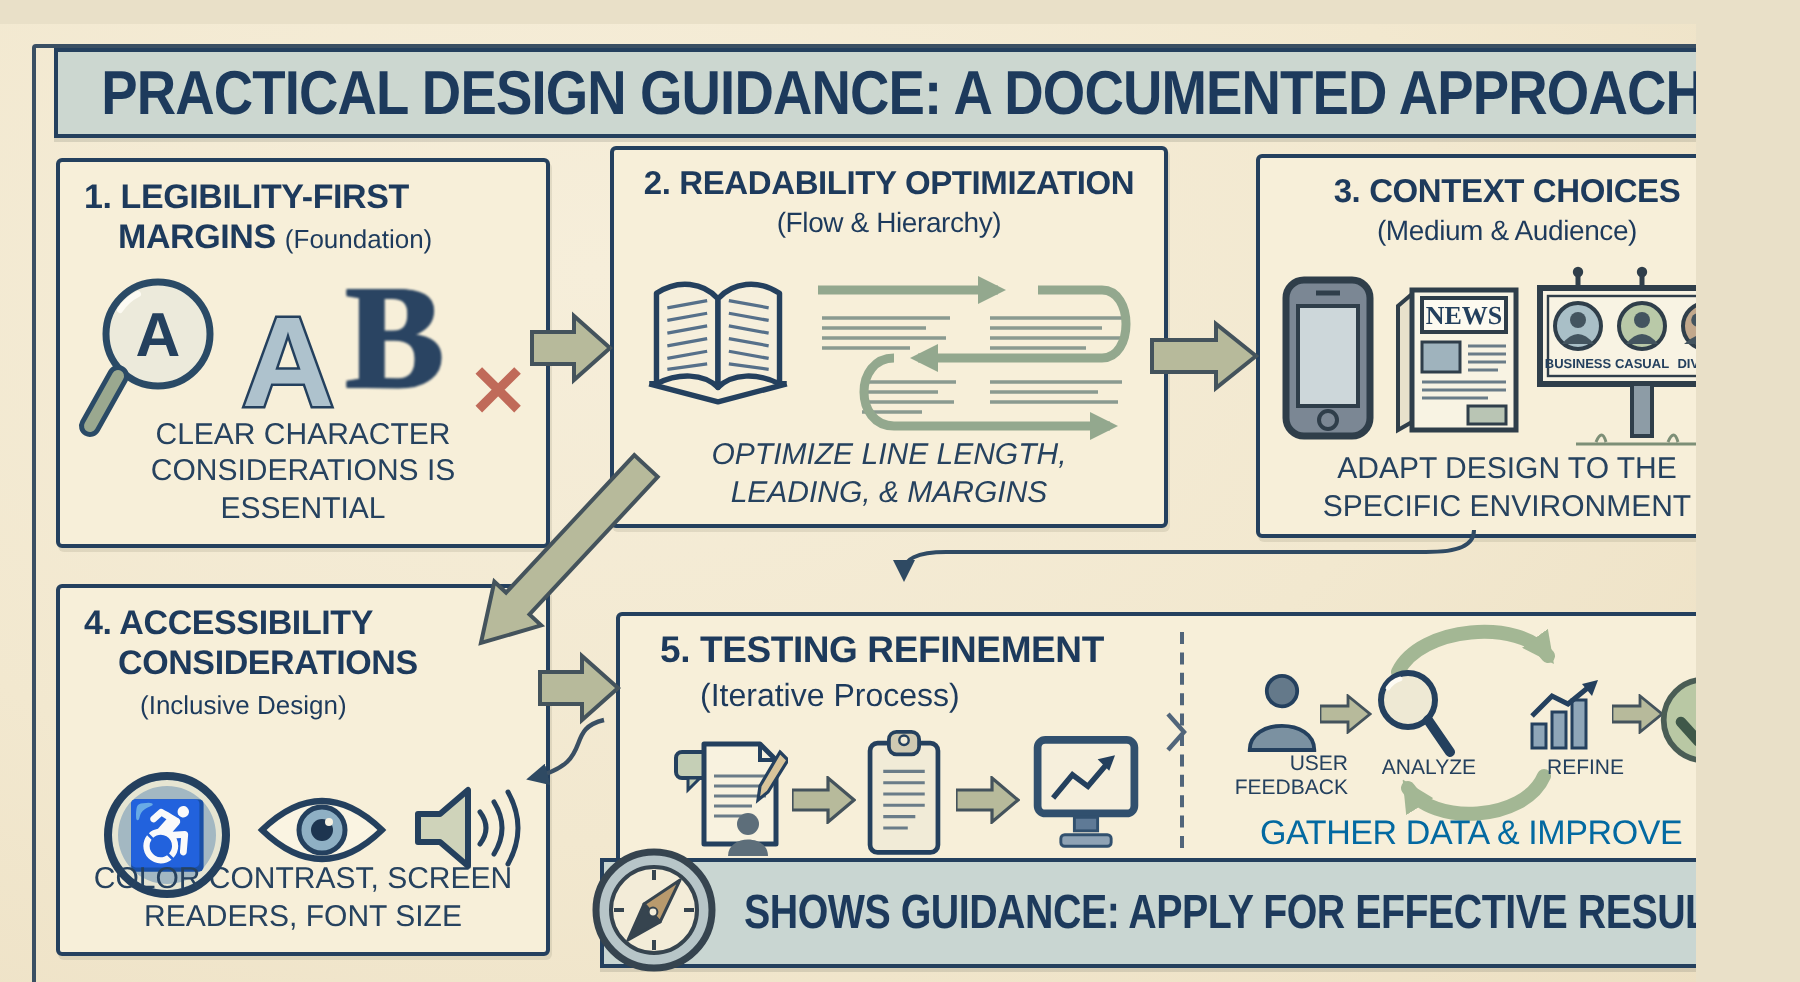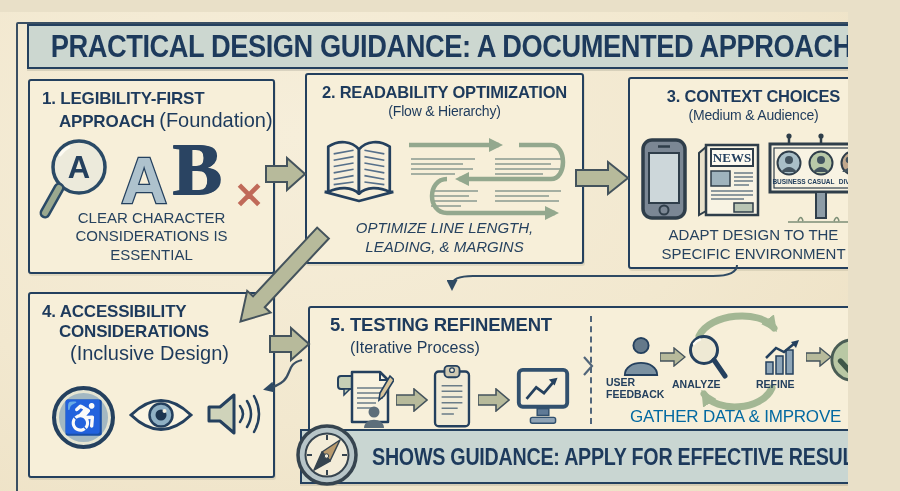--- a/index.html
+++ b/index.html
@@ -16,24 +16,24 @@
     transform:scaleX(.88);color:#1d3a5c;}
   .panel{background:#f7efd9;border:2.5px solid #24405e;border-radius:3px;box-shadow:1px 2px 0 rgba(80,80,60,.12);}
   #box1{left:28px;top:67px;width:243px;height:191px;}
   #box2{left:305px;top:61px;width:275px;height:187px;}
   #box3{left:628px;top:65px;width:247px;height:188px;}
   #box4{left:28px;top:280px;width:243px;height:182px;}
   #box5{left:308px;top:294px;width:566px;height:126px;}
   .hleft{position:absolute;left:12px;top:8px;font-size:17px;font-weight:bold;line-height:1.18;letter-spacing:-.2px;}
   .hleft .ind{margin-left:17px;}
   .hcenter{position:absolute;left:0;right:0;top:8px;text-align:center;font-size:16.5px;font-weight:bold;letter-spacing:-.2px;}
-  .sub{font-weight:normal;font-size:20px;letter-spacing:0;}
+  .sub{font-weight:normal;font-size:13px;letter-spacing:0;}
   .subline{display:block;font-weight:normal;font-size:14px;text-align:center;margin-top:1px;}
   .caption{position:absolute;left:8px;right:8px;bottom:8px;text-align:center;font-size:15px;line-height:1.22;color:#26425f;}
-  .smalllabel{position:absolute;text-align:left;font-size:10.5px;font-weight:bold;line-height:1.15;color:#24405e;}
+  .smalllabel{position:absolute;text-align:right;font-size:10.5px;font-weight:normal;line-height:1.15;color:#24405e;}
   #blackletter-b{position:absolute;left:136px;top:-6px;font-family:"Liberation Serif",serif;font-weight:bold;
     font-size:74px;color:#2a4462;filter:blur(.6px);text-shadow:1.5px 0 0 #2a4462,0 1px 0 #2a4462;}
   #reject-x{position:absolute;left:198px;top:42px;font-size:36px;font-weight:bold;color:#c06a59;}
   #wheelchair-badge{position:absolute;left:22px;top:92px;width:55px;height:55px;border-radius:50%;
     background:#a3b8c2;border:4px solid #24405e;box-shadow:inset 0 0 0 3px #e6e5d2;
     display:flex;align-items:center;justify-content:center;}
   #wheelchair-badge span{font-size:33px;color:#1d3550;line-height:1;}
   #divider5{position:absolute;left:280px;top:8px;height:108px;border-left:2px dashed #51657a;}
   #banner{left:300px;top:417px;width:574px;height:51px;background:#c9d6d2;border:2px solid #24405e;box-shadow:0 2px 0 rgba(60,70,60,.15);}
   #banner .t{position:absolute;left:70px;top:0;height:51px;display:flex;align-items:center;
@@ -50,21 +50,21 @@
 
   <div id="outer-frame" class="abs"></div>
 
   <div id="title-band" class="abs">
     <span class="t">PRACTICAL DESIGN GUIDANCE: A DOCUMENTED APPROACH</span>
   </div>
 
   <div id="box1" class="abs panel">
     <div class="hleft">
       <span>1. LEGIBILITY-FIRST</span><br>
-      <span class="ind">APPROACH</span>
+      <span class="ind">MARGINS</span>
       <span class="sub">(Foundation)</span>
     </div>
     <div class="abs" style="left:6px;top:52px;width:231px;height:96px;">
       <svg class="abs" style="left:0;top:4px;" width="78" height="86" viewBox="0 0 78 86">
         <circle cx="43" cy="30" r="26" fill="#eceadb" stroke="#2a4a66" stroke-width="3.5"></circle>
         <path d="M24,18 A23,23 0 0 1 33,10" fill="none" stroke="#fdfbf3" stroke-width="3" stroke-linecap="round"></path>
         <text x="43" y="41" text-anchor="middle" font-family="Liberation Sans,sans-serif" font-weight="bold" font-size="31" fill="#24405e">A</text>
         <line x1="23" y1="51" x2="9" y2="76" stroke="#2a4a66" stroke-width="11" stroke-linecap="round"></line>
         <line x1="23" y1="51" x2="9" y2="76" stroke="#9aa88f" stroke-width="6" stroke-linecap="round"></line>
       </svg>
@@ -189,20 +189,21 @@
       <circle cx="36.5" cy="17" r="2" fill="#f5f0e0"></circle>
     </svg>
     <svg class="abs" style="left:174px;top:96px;" width="60" height="48" viewBox="0 0 60 48">
       <polygon points="5,17 16,17 30,5 30,43 16,31 5,31" fill="#cfd3ba" stroke="#24405e" stroke-width="3" stroke-linejoin="round"></polygon>
       <g fill="none" stroke="#24405e" stroke-width="2.5" stroke-linecap="round">
         <path d="M36,16 Q42,24 36,32"></path>
         <path d="M43,11 Q51,24 43,37"></path>
         <path d="M50,6 Q60,24 50,42"></path>
       </g>
     </svg>
+    <div class="caption" style="left:16px;right:16px;bottom:8px;">COLOR CONTRAST, SCREEN READERS, FONT SIZE</div>
   </div>
 
   <div id="box5" class="abs panel">
     <div class="hleft" style="left:20px;top:6px;font-size:18.5px;">
       <span>5. TESTING REFINEMENT</span><br>
       <span class="sub" style="margin-left:20px;font-size:16px;">(Iterative Process)</span>
     </div>
 
     <svg class="abs" style="left:26px;top:62px;" width="58" height="58" viewBox="0 0 58 58">
       <rect x="2" y="6" width="22" height="13" rx="3" fill="#c5cfb6" stroke="#24405e" stroke-width="2"></rect>

